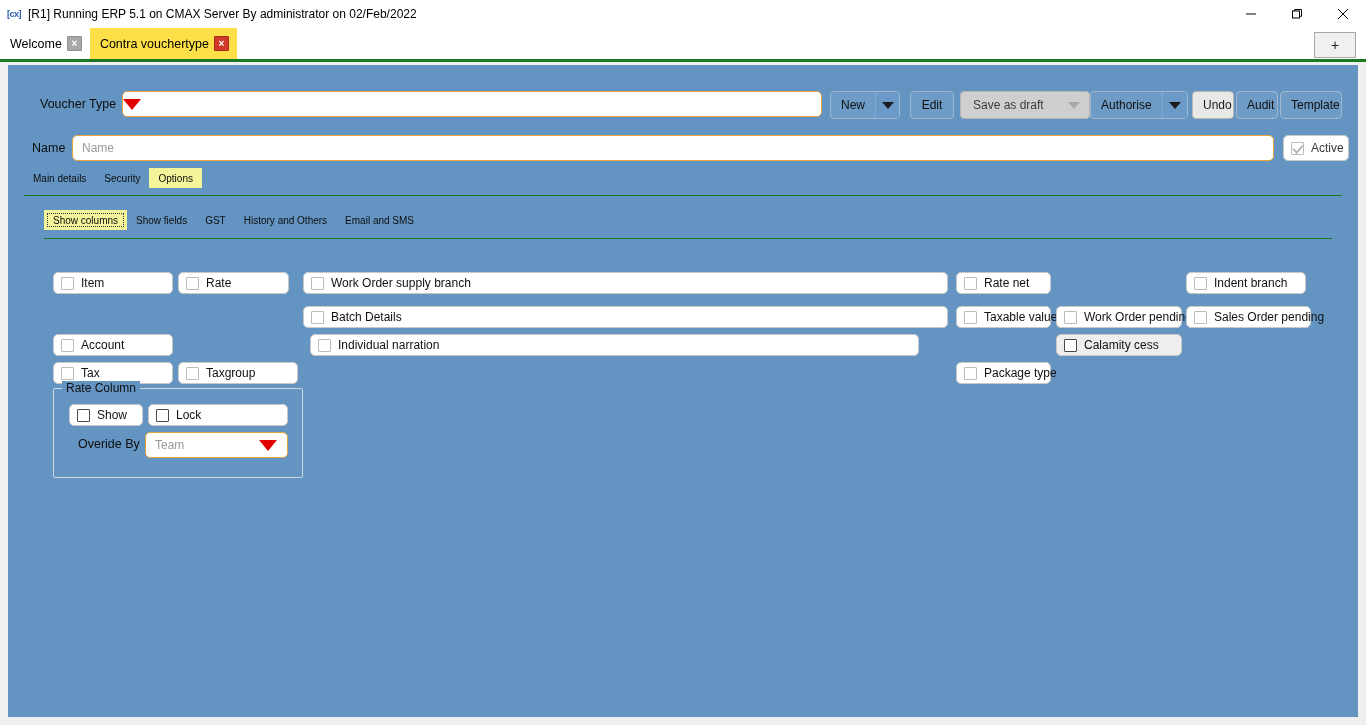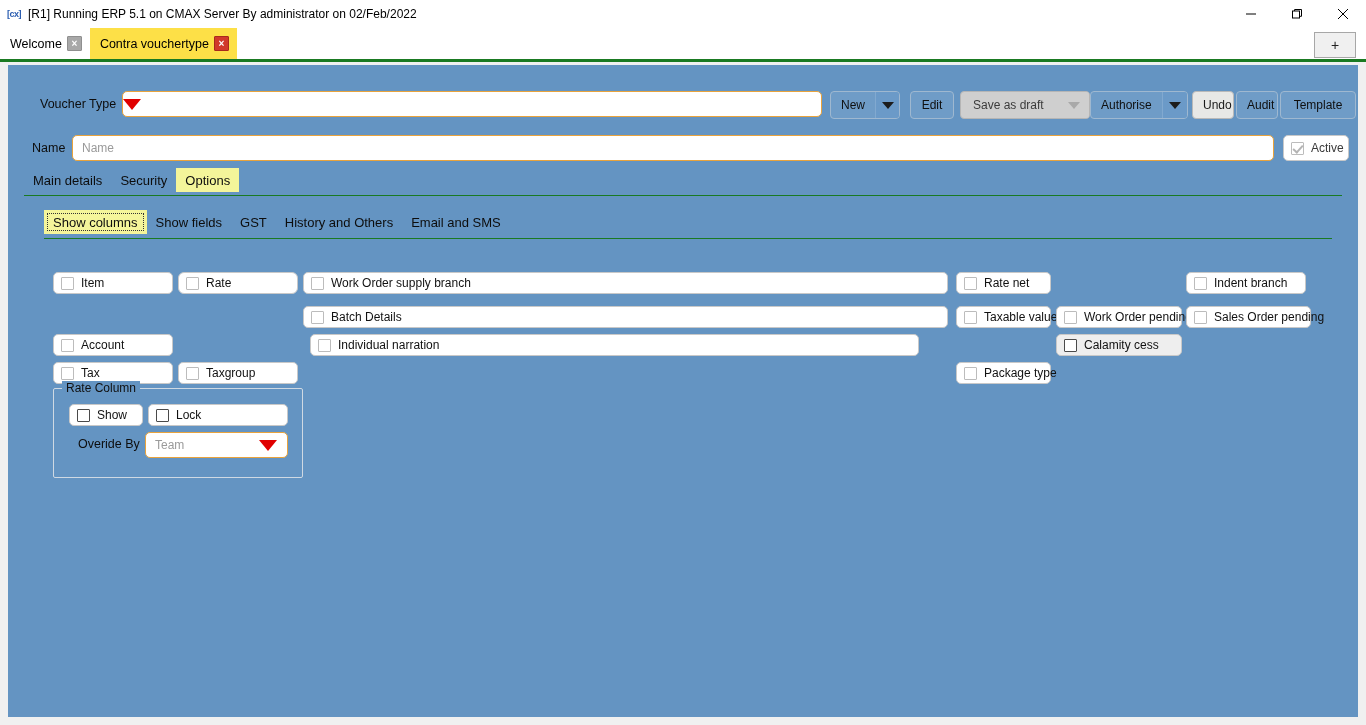--- a/index.html
+++ b/index.html
@@ -191,21 +191,21 @@
   }
   .pill.disabled .txt { color: #3a3a3a; }
 
   
   .inner-tabs {
     position: absolute;
     display: flex; align-items: flex-end;
     gap: 0;
   }
   .itab {
-    font-size: 13px; color: #0d0d0d;
+    font-size: 10px; color: #0d0d0d;
     padding: 5px 9px 4px 9px;
     white-space: nowrap;
   }
   .itab.active { background: #f4f59a; }
   .itab.focus {
     background: #f4f59a;
     outline: 1px dotted #333;
     outline-offset: -4px;
   }
   .hr-green {
@@ -296,21 +296,21 @@
     <div class="split">
         <span class="caret-dark"></span>
       </div>
   </div>
   <div class="tbtn light" style="left:1184px; top:26px; width:42px;">
     <div class="cap">Undo</div>
   </div>
   <div class="tbtn" style="left:1228px; top:26px; width:42px;">
     <div class="cap">Audit</div>
   </div>
-  <div class="tbtn" style="left:1272px; top:26px; width:76px;">
+  <div class="tbtn" style="left:1272px; top:26px; width:62px;">
     <div class="cap">Template</div>
   </div>
 
   <div class="lbl" style="left:24px; top:76px;">Name</div>
   <div class="field" style="left:64px; top:70px; width:1202px;">
     <div class="ph">Name</div>
   </div>
   <div class="pill disabled" style="left:1275px; top:70px; height:26px;">
     <span class="cb checked"></span>
     <span class="txt">Active</span>
@@ -329,21 +329,21 @@
     <div class="itab"><span>GST</span></div>
     <div class="itab"><span>History and Others</span></div>
     <div class="itab"><span>Email and SMS</span></div>
   </div>
   <div class="hr-green" style="left:36px; top:173px; width:1288px;"></div>
 
   <div class="pill" style="left:45px; top:207px; width:120px;">
     <span class="cb"></span>
     <span class="txt">Item</span>
   </div>
-  <div class="pill" style="left:170px; top:207px; width:120px;border-radius:6px;">
+  <div class="pill" style="left:170px; top:207px; width:111px;">
     <span class="cb"></span>
     <span class="txt">Rate</span>
   </div>
   <div class="pill" style="left:295px; top:207px; width:645px;">
     <span class="cb"></span>
     <span class="txt">Work Order supply branch</span>
   </div>
   <div class="pill" style="left:948px; top:207px; width:95px;">
     <span class="cb"></span>
     <span class="txt">Rate net</span>

